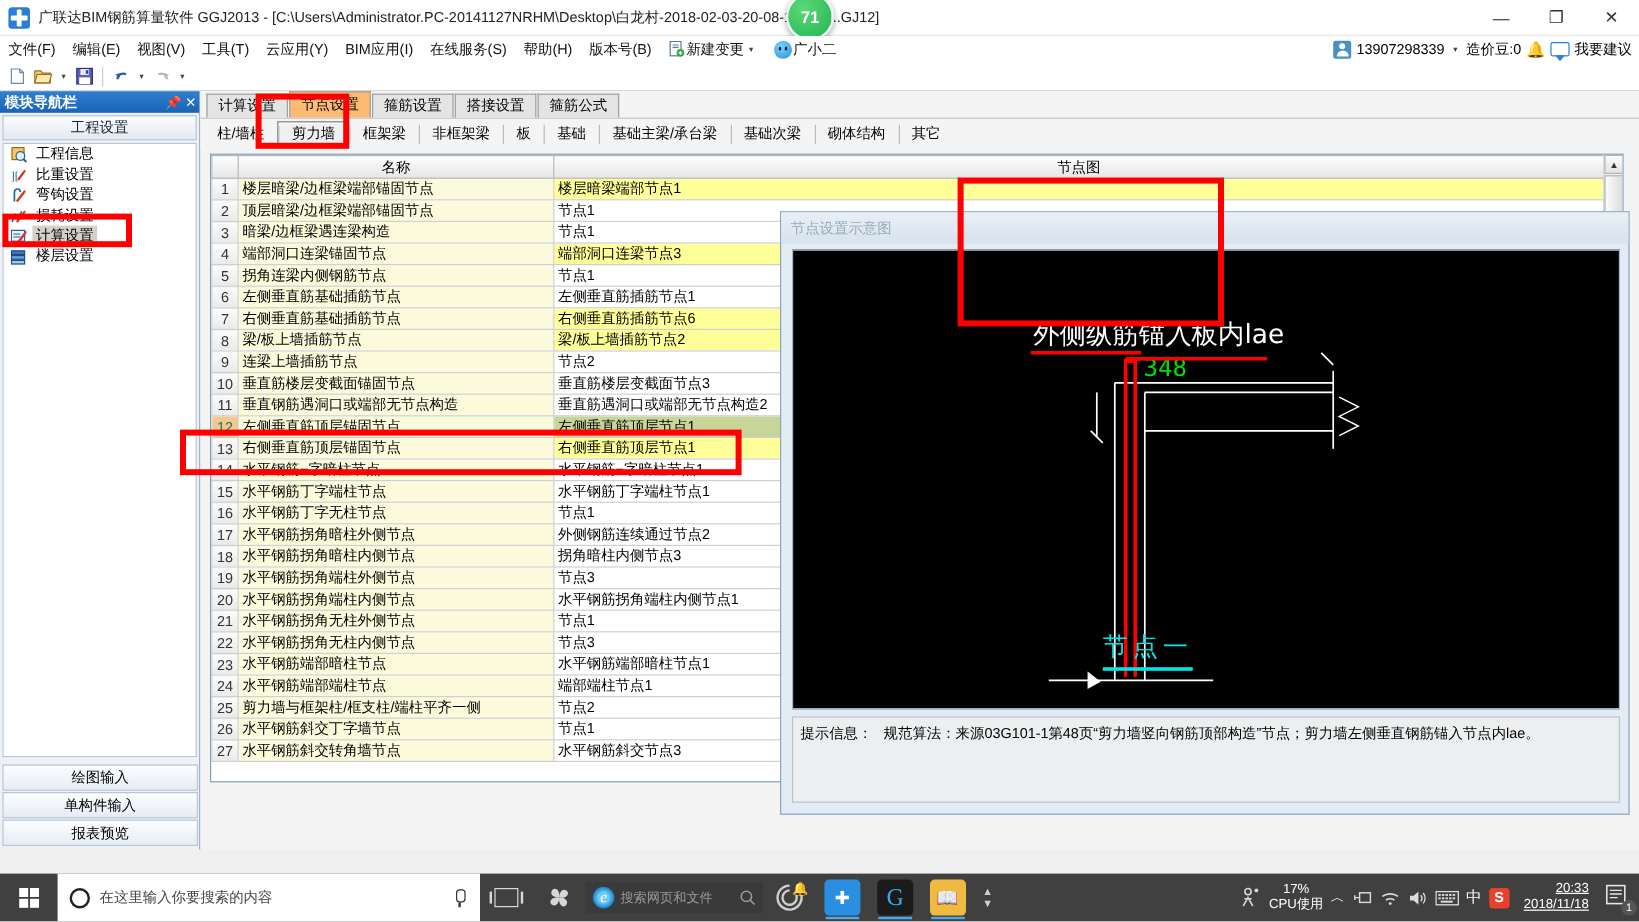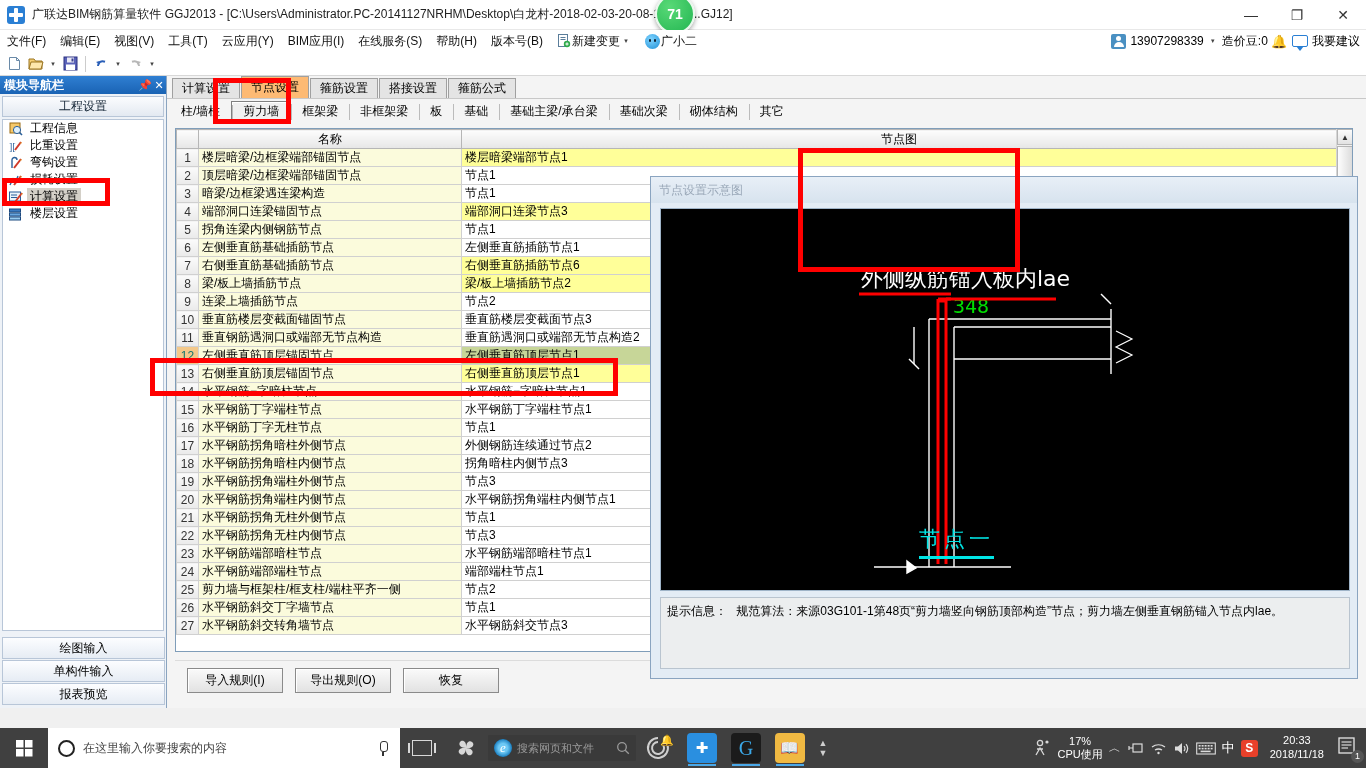--- a/index.html
+++ b/index.html
@@ -309,21 +309,21 @@
   .app-ico {
     width: 30px; height: 30px; border-radius: 4px; display: flex; align-items: center;
     justify-content: center; color: #fff; font-size: 15px;
   }
   .app-slot { width: 44px; height: 40px; display: flex; align-items: center; justify-content: center; position: relative; }
   .app-slot.running::after {
     content: ""; position: absolute; bottom: 2px; left: 8px; width: 28px; height: 2px; background: #4aa8e8;
   }
   .tray { display: flex; align-items: center; gap: 6px; color: #e6e6e6; font-size: 11px; margin-left: auto; padding-right: 4px; }
   .cpu { text-align: center; line-height: 1.15; font-size: 11px; color: #fff; }
-  .clock { text-align: center; line-height: 1.25; font-size: 11px; color: #fff; padding: 0 6px; }
+  .clock { text-align: right; line-height: 1.25; font-size: 11px; color: #fff; padding: 0 6px; text-decoration: underline; }
   .scroll-arrows { display: flex; flex-direction: column; align-items: center; color: #cfcfcf; font-size: 9px; line-height: 10px; width: 22px; }
   .notif { width: 26px; height: 26px; position: relative; color: #e6e6e6; }
 </style>
 </head>
 <body>
 
 <div id="app">
 
   <div class="titlebar">
     <span class="tb-icon"></span>
@@ -651,25 +651,20 @@
             </tr>
           </tbody>
       </table>
 
       <div class="vscroll">
         <div class="vs-btn">▲</div>
         <div class="vs-thumb"></div>
       </div>
     </div>
 
-    <div class="footer">
-      <div class="fbtn">导入规则(I)</div>
-      <div class="fbtn">导出规则(O)</div>
-      <div class="fbtn">恢复</div>
-    </div>
   </div>
 
   <div class="diagpanel">
     <div class="diag-title">节点设置示意图</div>
 
     <div class="canvas-area">
       <div class="cv-text" style="left:200px; top:55px;">外侧纵筋锚入板内lae</div>
       <div class="cv-num" style="left:292px; top:85px;">348</div>
 
       <svg width="690" height="383" viewBox="0 0 690 383" style="position:absolute;left:0;top:0;">

